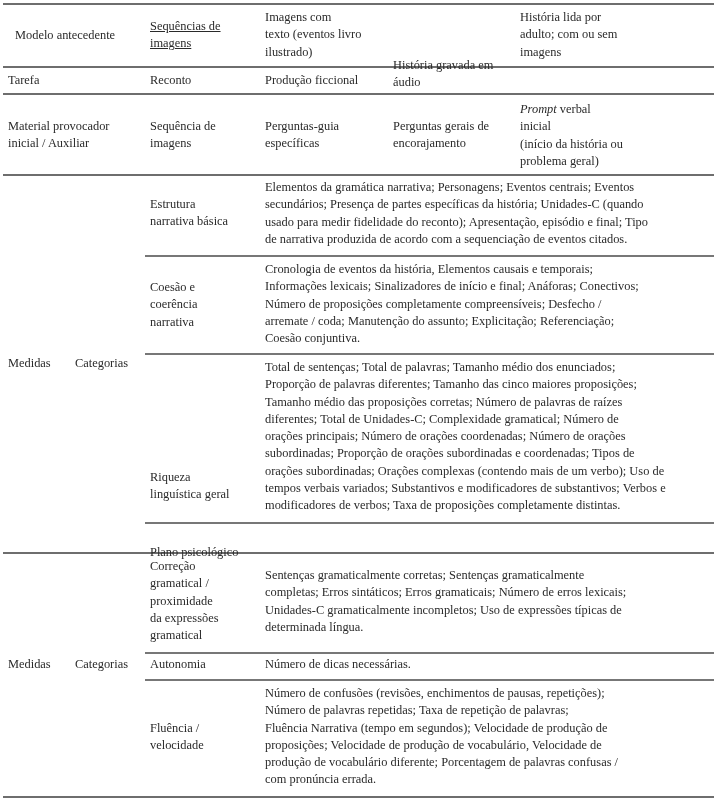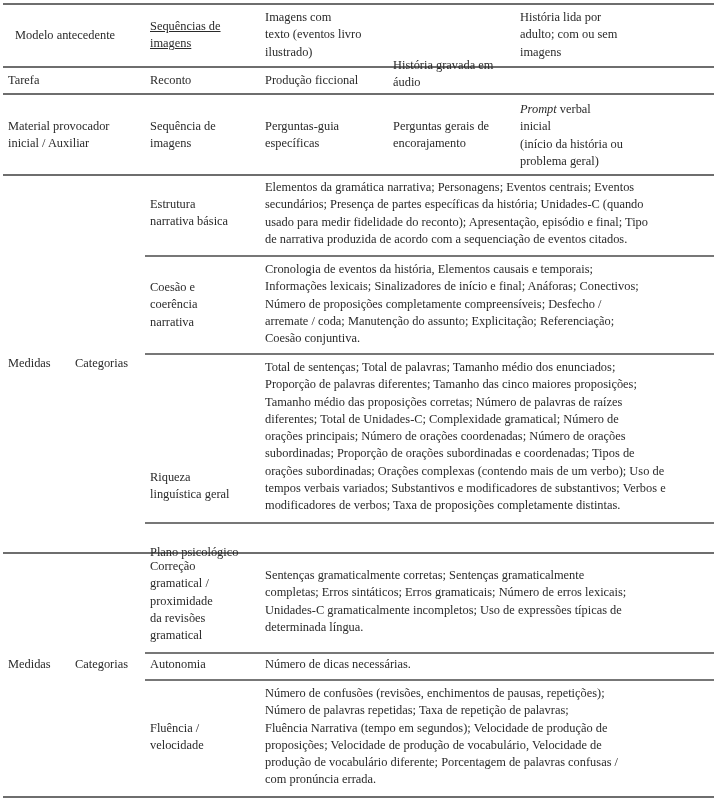--- a/index.html
+++ b/index.html
@@ -123,21 +123,21 @@
 
   <div class="cell" style="left:150px;top:528px;margin-top:16px;">Plano psicológico</div>
 
   <div class="cell" style="left:8px;top:656px;">Medidas</div>
   <div class="cell" style="left:75px;top:656px;">Categorias</div>
 
   <div class="cell" style="left:150px;top:558px;">
     <div>Correção</div>
     <div>gramatical /</div>
     <div>proximidade</div>
-    <div>da revisões</div>
+    <div>da expressões</div>
     <div>gramatical</div>
   </div>
   <div class="cell" style="left:265px;top:567px;">
     <div>Sentenças gramaticalmente corretas; Sentenças gramaticalmente</div>
     <div>completas; Erros sintáticos; Erros gramaticais; Número de erros lexicais;</div>
     <div>Unidades-C gramaticalmente incompletos; Uso de expressões típicas de</div>
     <div>determinada língua.</div>
   </div>
 
   <div class="cell" style="left:150px;top:656px;">Autonomia</div>

